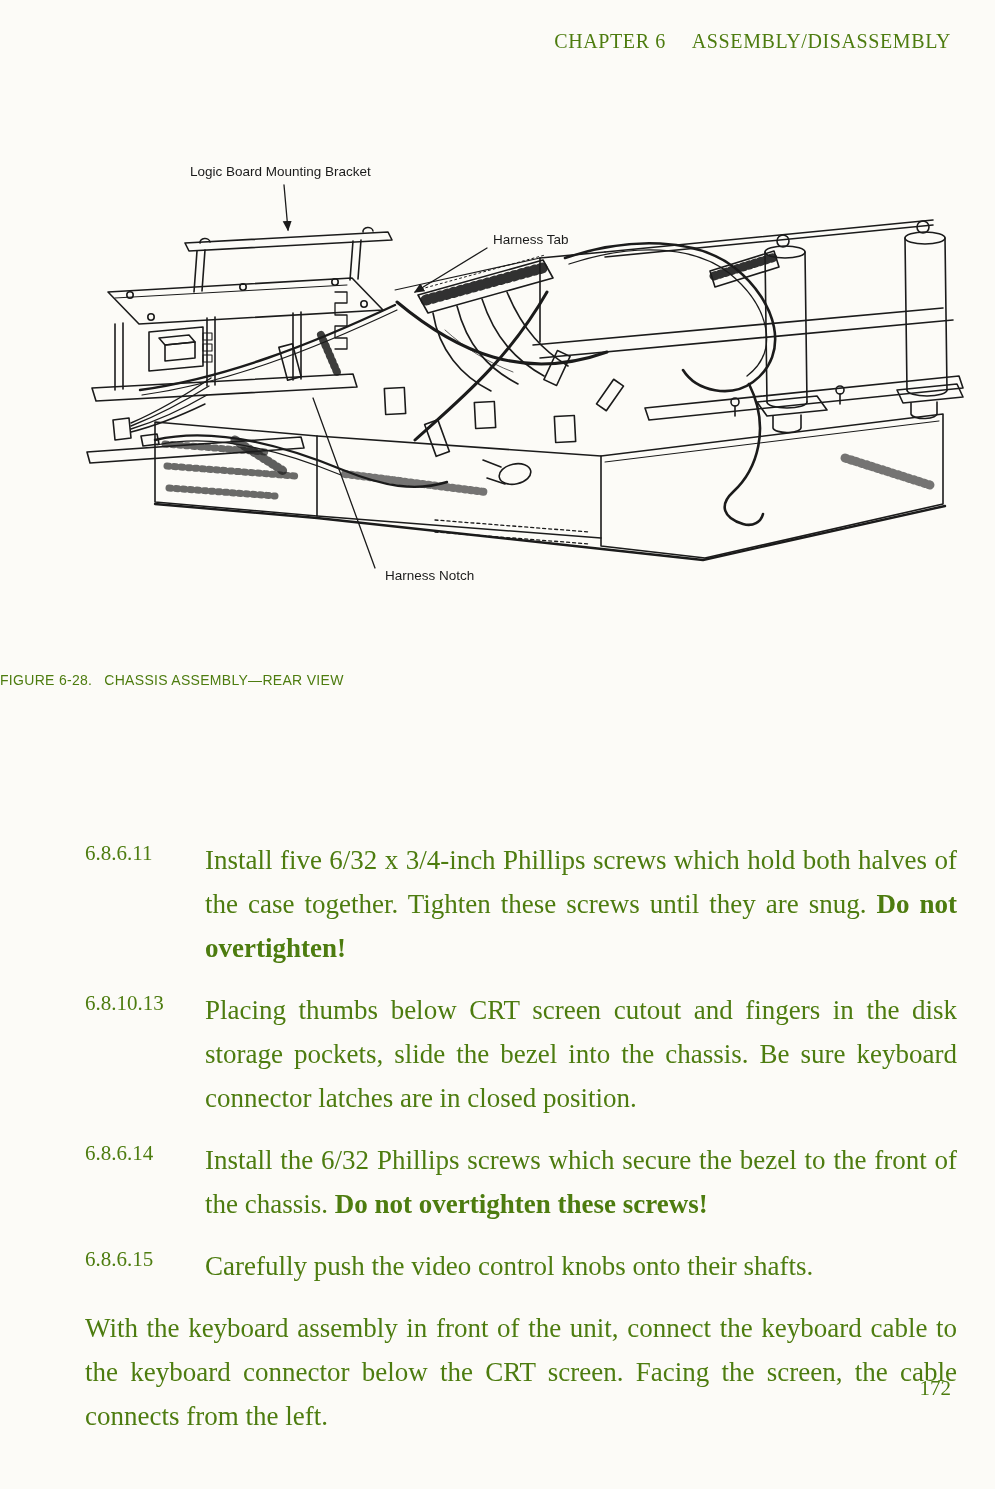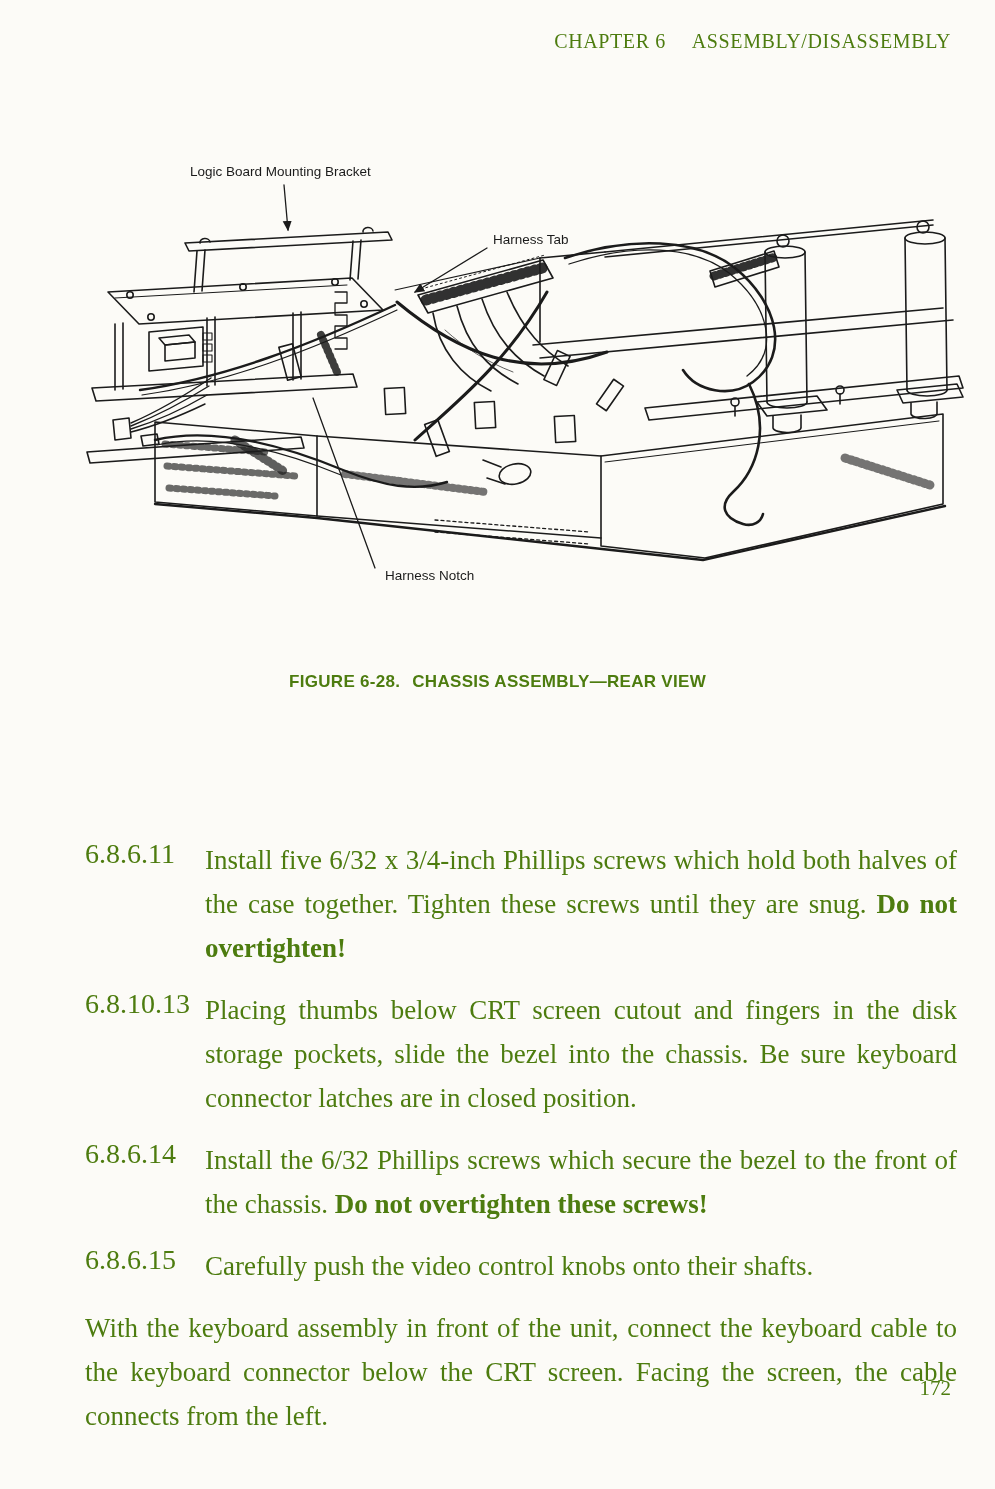--- a/index.html
+++ b/index.html
@@ -13,28 +13,28 @@
     font-size:20px;letter-spacing:.6px;white-space:nowrap;
   }
   .header .gap{margin-left:26px;}
   .figure-wrap{position:absolute;top:140px;left:85px;width:880px;height:450px;text-align:right;}
   .figure-wrap svg{display:block;}
   svg text{
     font-family:"Liberation Sans", sans-serif;font-size:13.5px;fill:#1b1b1b;
     stroke:none;
   }
   .caption{
-    position:absolute;top:672px;left:0;width:100%;text-align:center;
-    font-family:"Liberation Sans", sans-serif;font-weight:bold;
-    font-size:17px;letter-spacing:.3px;white-space:nowrap;
+    position:absolute;top:672px;left:0;width:100%;
+    font-family:"Liberation Sans", sans-serif;font-weight:normal;
+    font-size:14px;letter-spacing:.3px;white-space:nowrap;
   }
   .caption .cap-title{margin-left:12px;}
   .procedure{position:absolute;top:838px;left:85px;width:872px;}
   .proc-item{display:flex;margin-bottom:18px;}
-  .proc-num{flex:0 0 120px;font-size:28px;line-height:31px;}
+  .proc-num{flex:0 0 120px;font-size:21px;line-height:31px;}
   .proc-text{flex:1;font-size:27px;line-height:44px;text-align:justify;}
   .proc-text .b{font-weight:bold;}
   .page-number{position:absolute;top:1376px;right:44px;font-size:21px;}
 </style>
 </head>
 <body>
 
 <div class="page">
 
   <div class="header">

